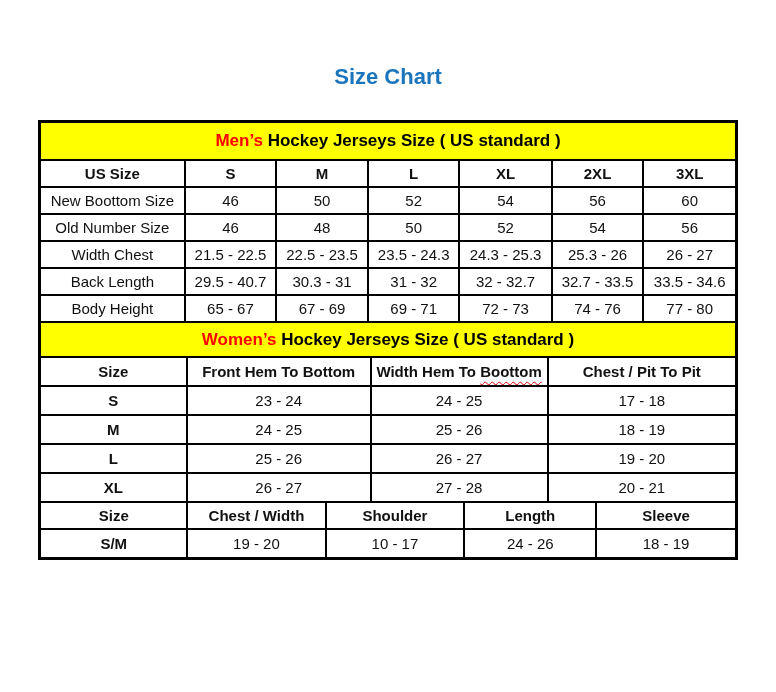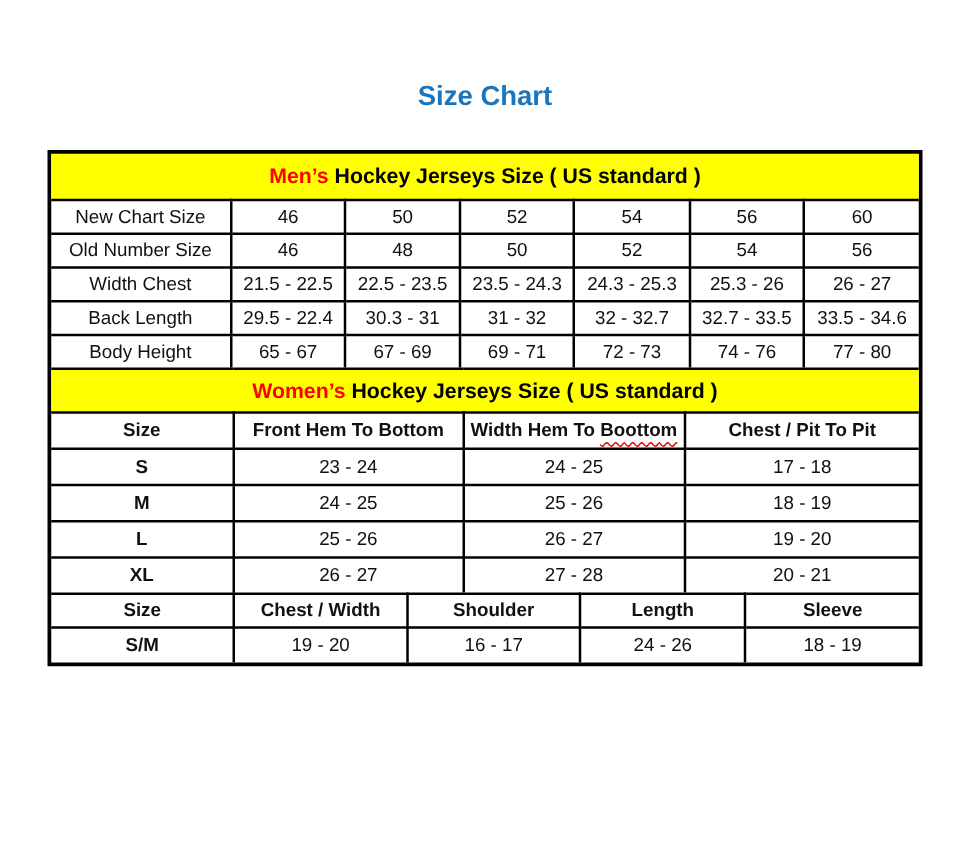--- a/index.html
+++ b/index.html
@@ -87,22 +87,31 @@
         <col style="width:13.2%">
       <col style="width:13.2%">
         <col style="width:13.3%">
         <col style="width:13.2%">
         <col style="width:13.2%">
     </colgroup>
     <tbody>
         <tr class="banner">
       <td colspan="7"><span class="accent">Men’s</span><span> Hockey Jerseys Size ( US standard )</span></td>
     </tr>
-    <tr>
-      <td class="lbl-reg">New Chart Size</td>
+    <tr class="head">
+      <td>US Size</td>
+      <td>S</td>
+      <td>M</td>
+      <td>L</td>
+      <td>XL</td>
+      <td>2XL</td>
+      <td>3XL</td>
+    </tr>
+    <tr>
+      <td class="lbl-reg">New Boottom Size</td>
       <td>46</td>
       <td>50</td>
       <td>52</td>
       <td>54</td>
       <td>56</td>
       <td>60</td>
     </tr>
     <tr>
       <td class="lbl-reg">Old Number Size</td>
       <td>46</td>
@@ -116,21 +125,21 @@
       <td class="lbl-reg">Width Chest</td>
       <td>21.5 - 22.5</td>
       <td>22.5 - 23.5</td>
       <td>23.5 - 24.3</td>
       <td>24.3 - 25.3</td>
       <td>25.3 - 26</td>
       <td>26 - 27</td>
     </tr>
     <tr>
       <td class="lbl-reg">Back Length</td>
-      <td>29.5 - 22.4</td>
+      <td>29.5 - 40.7</td>
       <td>30.3 - 31</td>
       <td>31 - 32</td>
       <td>32 - 32.7</td>
       <td>32.7 - 33.5</td>
       <td>33.5 - 34.6</td>
     </tr>
     <tr>
       <td class="lbl-reg">Body Height</td>
       <td>65 - 67</td>
       <td>67 - 69</td>
@@ -198,20 +207,20 @@
     <tr class="head">
       <td>Size</td>
       <td>Chest / Width</td>
       <td>Shoulder</td>
       <td>Length</td>
       <td>Sleeve</td>
     </tr>
     <tr class="w">
       <td class="lbl">S/M</td>
       <td>19 - 20</td>
-      <td>16 - 17</td>
+      <td>10 - 17</td>
       <td>24 - 26</td>
       <td>18 - 19</td>
     </tr>
   </tbody>
     </table>
 
 </div>
 
 </body></html>

